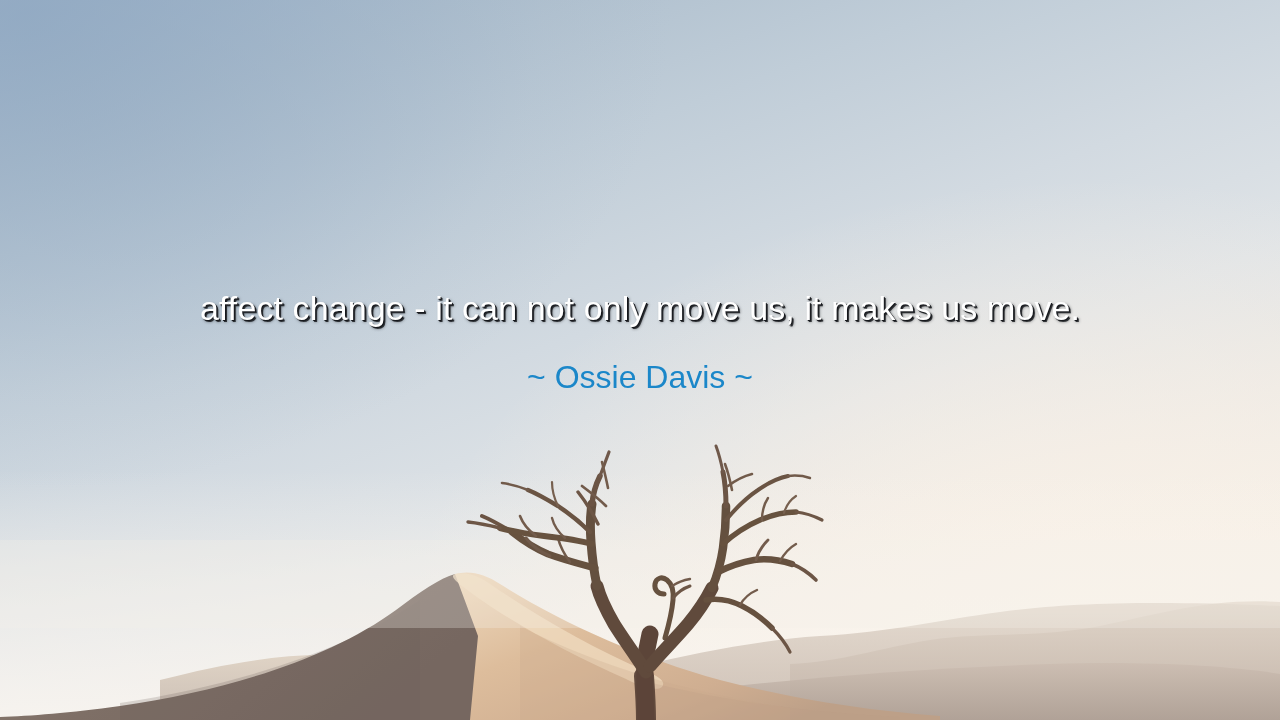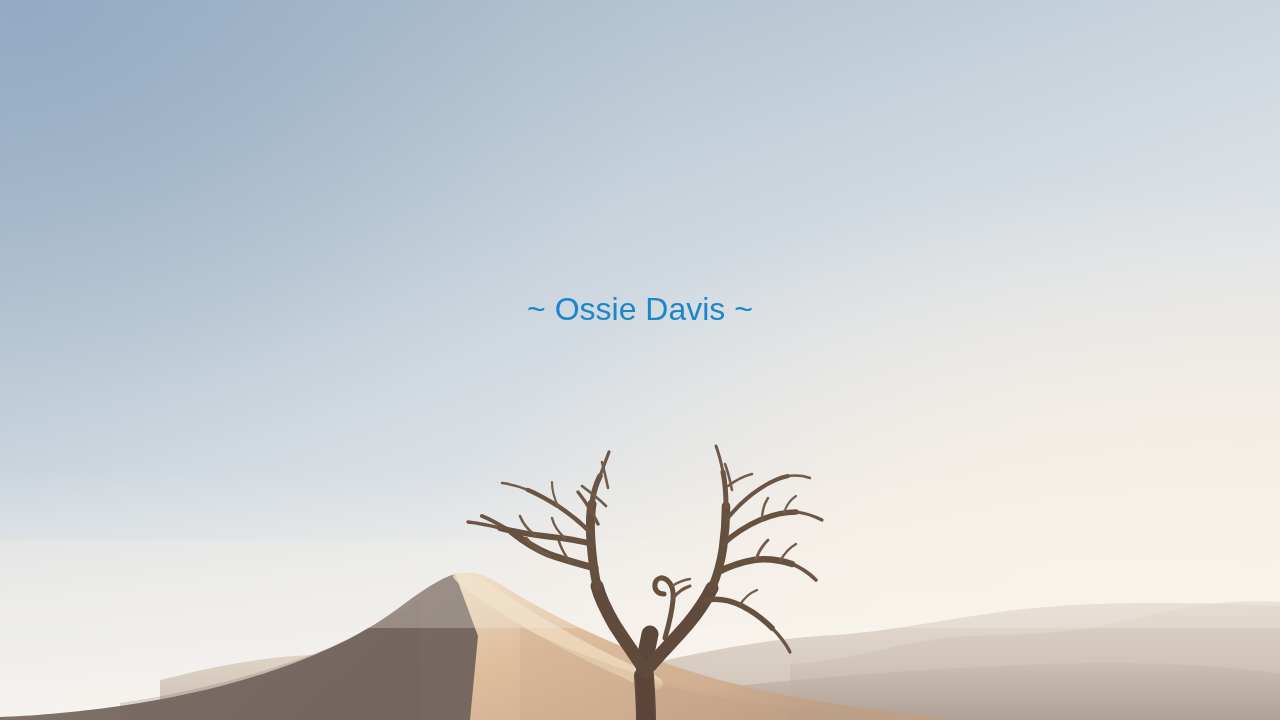--- a/index.html
+++ b/index.html
@@ -96,21 +96,21 @@
     line-height: 44px;
     letter-spacing: 0.1px;
     font-weight: 400;
     white-space: nowrap;
     text-shadow:
        1px 1px 0 rgba(20,22,26,0.92),
        2px 2px 0 rgba(20,22,26,0.80),
        2px 2px 3px rgba(20,22,26,0.55);
   }
   .author {
-    margin-top: 4px;
+    margin-top: 28px;
     color: #1b87c9;
     font-size: 32px;
     line-height: 38px;
     font-weight: 400;
     white-space: nowrap;
   }
 </style>
 </head>
 <body>
 
@@ -234,16 +234,17 @@
         <path d="M266,172 C278,170 290,172 302,178 C314,184 324,192 332,200" stroke-width="5.5" stroke="#66513f"></path>
         <path d="M332,200 C340,208 346,216 350,224" stroke-width="3.2" stroke="#6c5545"></path>
         <path d="M300,177 C304,170 310,165 317,162" stroke-width="2.4" stroke="#735c4c"></path>
         <path d="M292,62 C290,52 288,44 285,36" stroke-width="2.6" stroke="#735c4c"></path>
         <path d="M288,58 C296,52 304,48 312,46" stroke-width="2.6" stroke="#715a4a"></path>
       </g>
     </svg>
   </div>
 
   <div class="quote-block">
+    <div class="quote-line">affect change - it can not only move us, it makes us move.</div>
     <div class="author">~ Ossie Davis ~</div>
   </div>
 
 </div>
 
 </body></html>

